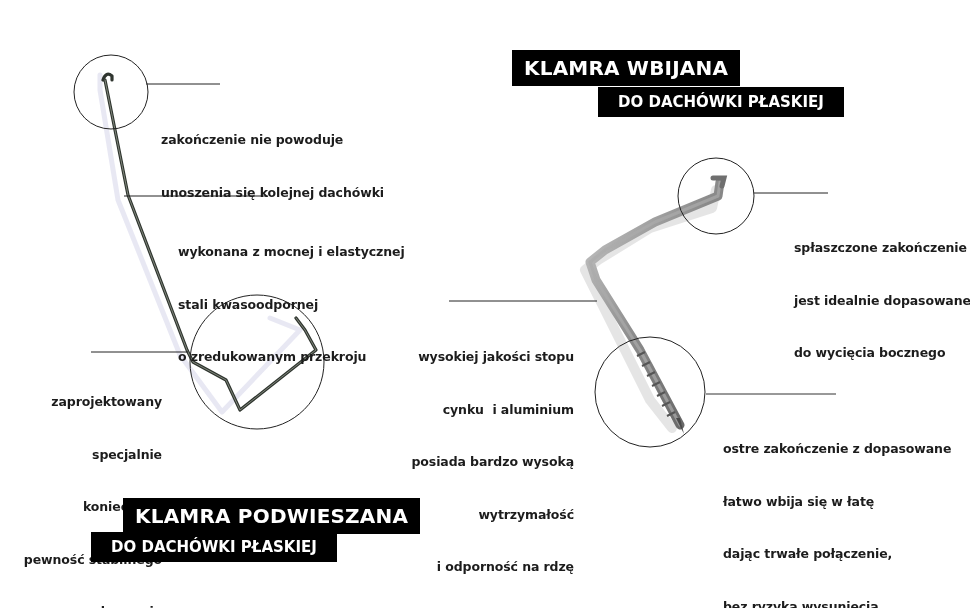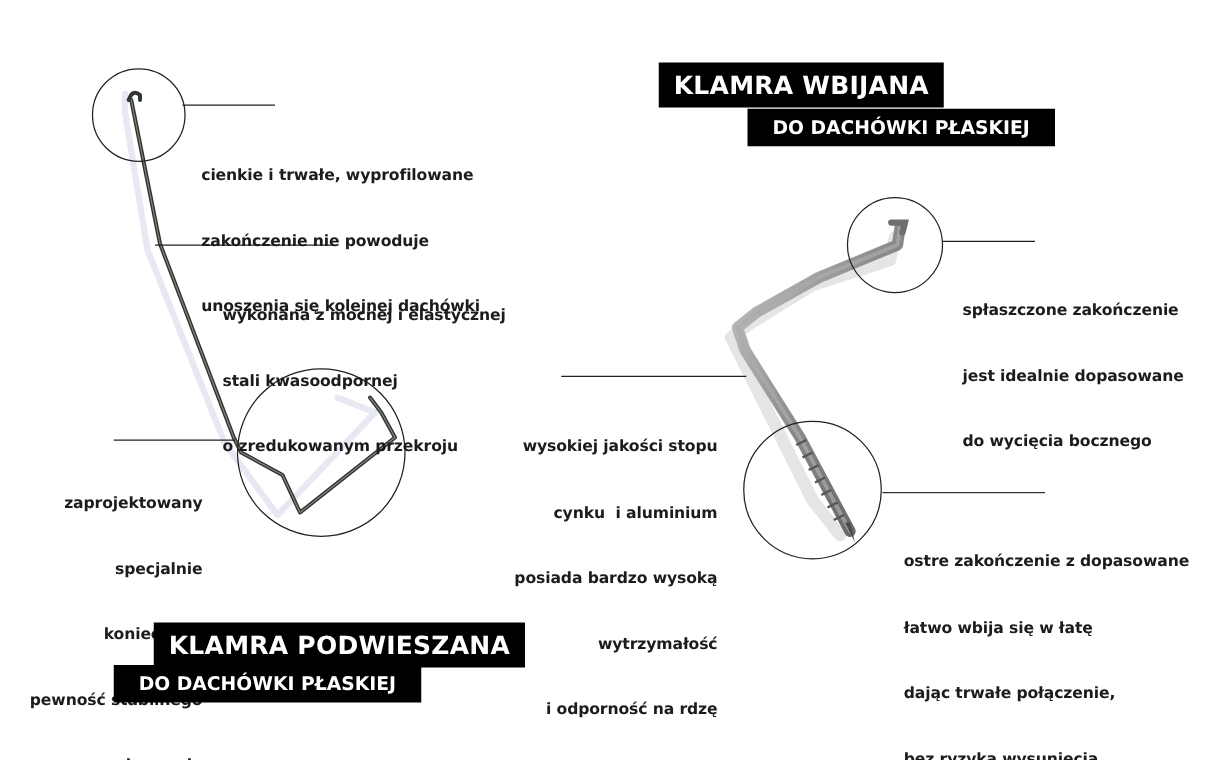--- a/index.html
+++ b/index.html
@@ -69,21 +69,20 @@
 
   <circle cx="716" cy="196" r="38" fill="none" stroke="#222" stroke-width="1"></circle>
   <circle cx="650" cy="392" r="55" fill="none" stroke="#222" stroke-width="1"></circle>
 
   <line x1="754" y1="193" x2="828" y2="193" stroke="#222" stroke-width="1"></line>
   <line x1="449" y1="301" x2="597" y2="301" stroke="#222" stroke-width="1"></line>
   <line x1="706" y1="394" x2="836" y2="394" stroke="#333" stroke-width="1"></line>
 </svg>
 
 <div class="label" style="left:161px; top:96px;">
-  <div>cienkie i trwałe, wyprofilowane</div>
   <div>zakończenie nie powoduje</div>
   <div>unoszenia się kolejnej dachówki</div>
 </div>
 
 <div class="label" style="left:178px; top:208px;">
   <div>wykonana z mocnej i elastycznej</div>
   <div>stali kwasoodpornej</div>
   <div>o zredukowanym przekroju</div>
 </div>
 
@@ -92,24 +91,24 @@
   <div>specjalnie</div>
   <div>koniec daje</div>
   <div>pewność stabilnego</div>
   <div>zahaczenia</div>
   
 </div>
 
 <div class="title-bar t-big" style="left:123px; top:498px;">KLAMRA PODWIESZANA</div>
 <div class="title-bar t-small" style="left:91px; top:532px;">DO DACHÓWKI PŁASKIEJ</div>
 
-<div class="title-bar t-big" style="left:527px; top:50px;">KLAMRA WBIJANA</div>
+<div class="title-bar t-big" style="left:512px; top:50px;">KLAMRA WBIJANA</div>
 <div class="title-bar t-small" style="left:598px; top:87px;">DO DACHÓWKI PŁASKIEJ</div>
 
-<div class="label" style="left:770px; top:204px;">
+<div class="label" style="left:794px; top:204px;">
   <div>spłaszczone zakończenie</div>
   <div>jest idealnie dopasowane</div>
   <div>do wycięcia bocznego</div>
 </div>
 
 <div class="label right" style="right:396px; top:313px;">
   <div>wysokiej jakości stopu</div>
   <div>cynku  i aluminium</div>
   <div>posiada bardzo wysoką</div>
   <div>wytrzymałość</div>

